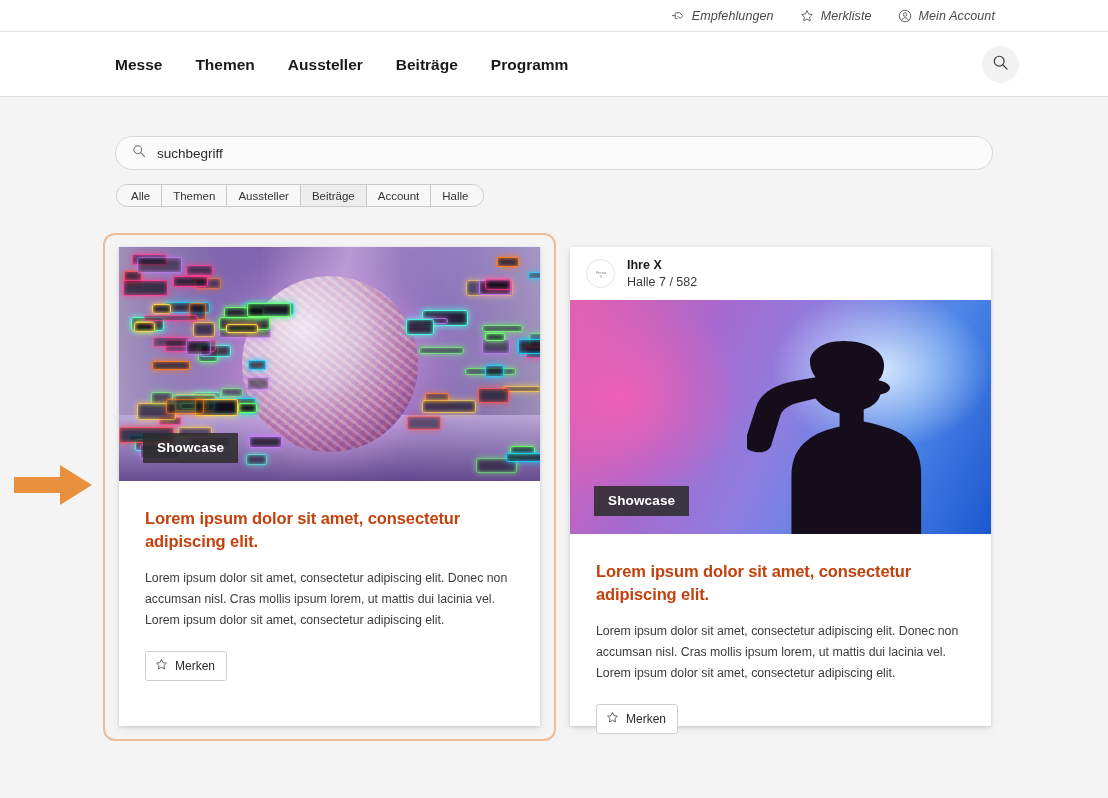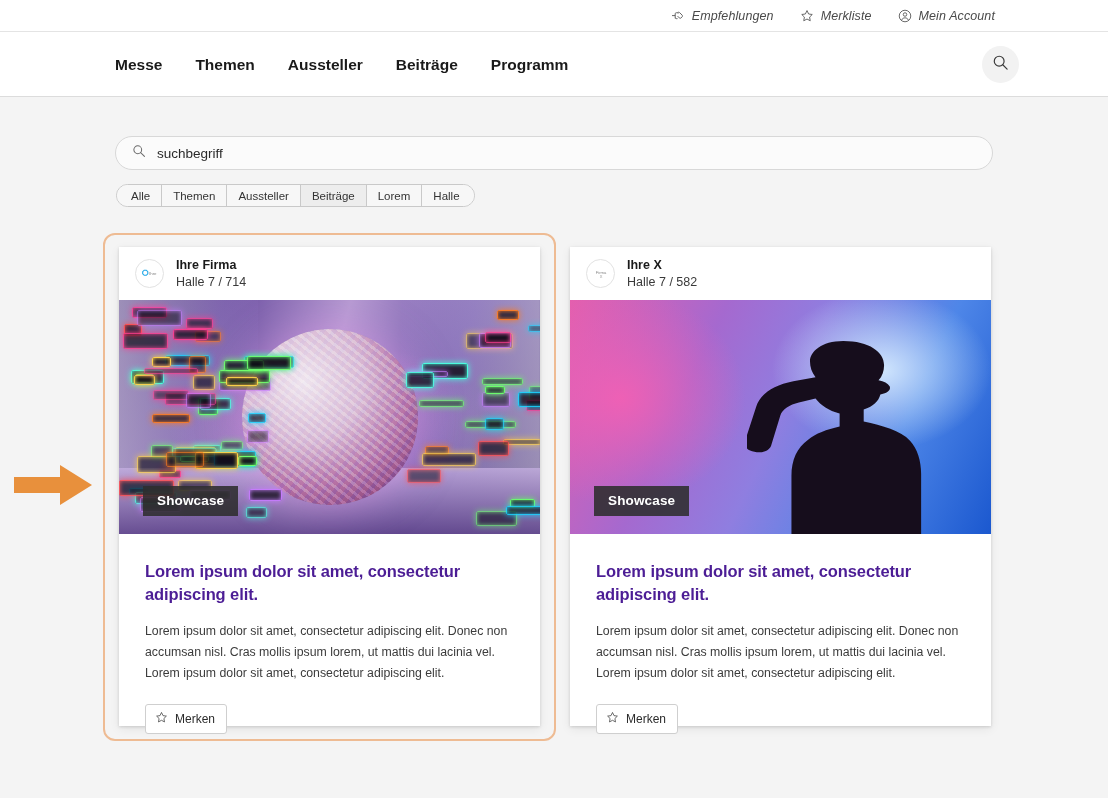--- a/index.html
+++ b/index.html
@@ -99,21 +99,21 @@
   .badge {
     position: absolute; left: 24px; bottom: 18px;
     background: rgba(45,45,45,.88); color: #fff;
     font-size: 13.5px; font-weight: bold;
     padding: 7px 14px 8px 14px;
     letter-spacing: .15px;
   }
 
   .card-body { padding: 26px 28px 0 26px; }
   .card-title {
-    font-size: 16.5px; font-weight: bold; color: #4c1d95;
+    font-size: 16.5px; font-weight: bold; color: #c2410c;
     line-height: 1.42; letter-spacing: -.1px;
   }
   .card-text {
     margin-top: 14px;
     font-size: 12.3px; color: #3c3c3c; line-height: 1.72;
   }
   .merken {
     margin-top: 20px; display: inline-flex; align-items: center; gap: 7px;
     border: 1px solid #cfcfcf; border-radius: 3px;
     padding: 6px 11px 6px 9px; background: #fff; cursor: pointer;
@@ -229,37 +229,25 @@
     </svg>
   </span>
   <span class="searchterm" title="suchbegriff">suchbegriff</span>
 </div>
 
 <div class="pills">
   <div class="pill">Alle</div>
   <div class="pill">Themen</div>
   <div class="pill">Aussteller</div>
   <div class="pill active">Beiträge</div>
-  <div class="pill">Lorem</div>
+  <div class="pill">Account</div>
   <div class="pill">Halle</div>
 </div>
 
 <div class="card card-a">
-  <div class="card-head">
-    <div class="logo">
-      <svg width="22" height="12" viewBox="0 0 22 12">
-        <path d="M5.2 2.2h2.1l1.5 1.5v2.1L7.3 7.3H5.2L3.7 5.8V3.7z" fill="none" stroke="#1ea7e8" stroke-width="1.1"></path>
-        <text x="10" y="7.2" font-family="Liberation Sans, sans-serif" font-size="4.4" fill="#8a8a8a">Ihre</text>
-      </svg>
-    </div>
-    <div>
-      <div class="firm-name">Ihre Firma</div>
-      <div class="firm-hall">Halle 7 / 714</div>
-    </div>
-  </div>
 
   <div class="media">
     <div class="neon-bg"></div>
     <div class="wall-l"></div>
     <div class="wall-r"></div>
     <div class="floor"></div>
     <div class="sphere"></div>
     <div id="signs-a">
         <div class="sign" style="left: 17.9453%; top: 13.1618%; width: 6.19579%; height: 4.71605%; background: rgba(12, 8, 20, 0.82); border: 1px solid rgb(255, 122, 26); box-shadow: rgb(255, 122, 26) 0px 0px 6px, rgb(255, 122, 26) 0px 0px 4px inset; opacity: 0.631423;"></div>
         <div class="sign" style="left: 86.272%; top: 39.1525%; width: 6.55995%; height: 6.40627%; background: rgba(12, 8, 20, 0.82); border: 1px solid rgb(199, 123, 255); box-shadow: rgb(199, 123, 255) 0px 0px 6px, rgb(199, 123, 255) 0px 0px 4px inset; opacity: 0.630633;"></div>

